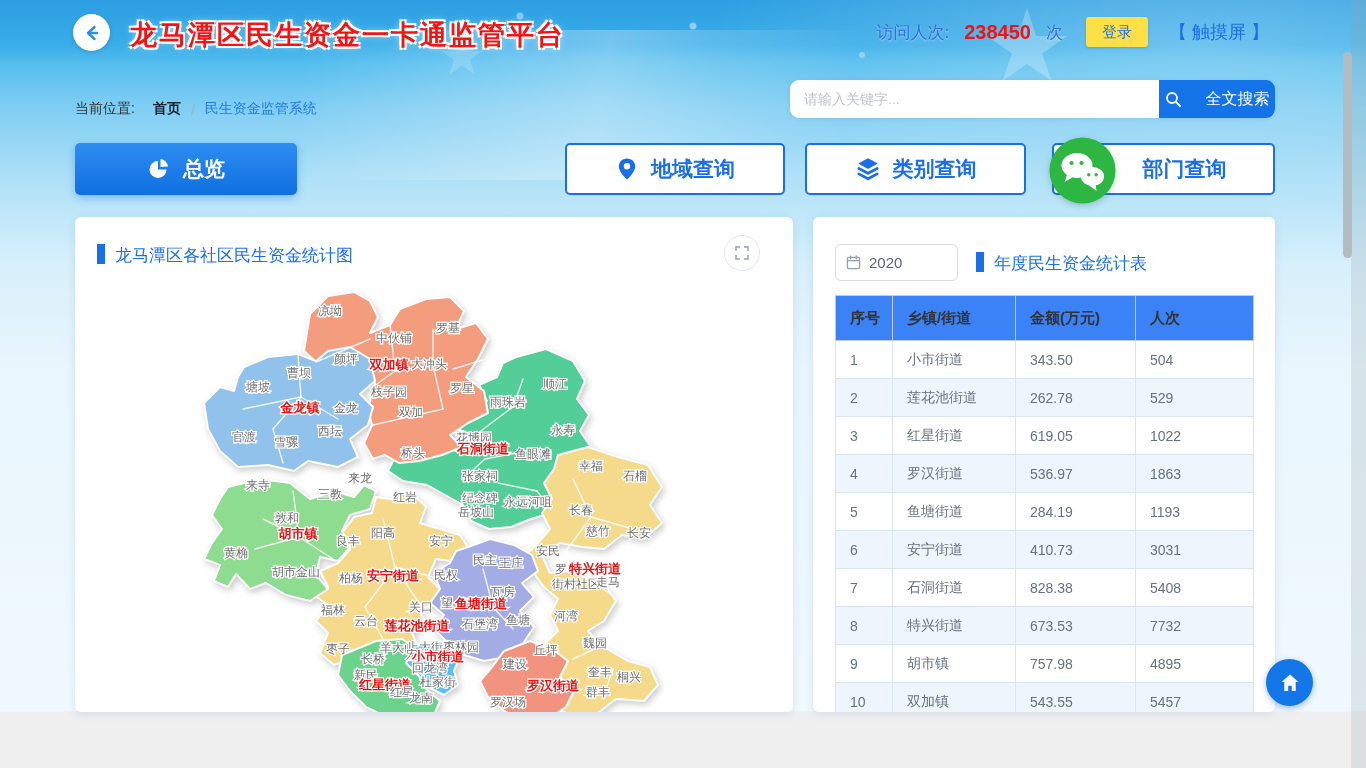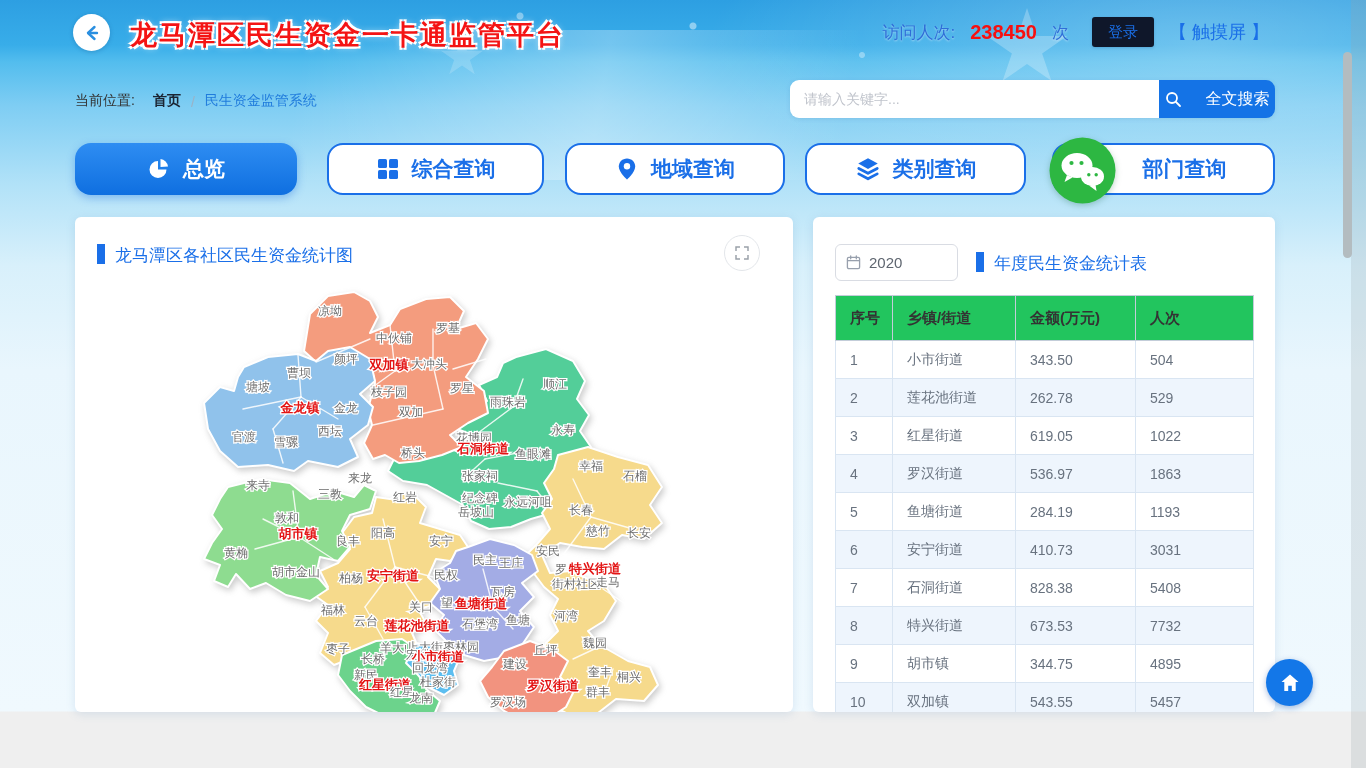--- a/index.html
+++ b/index.html
@@ -22,38 +22,38 @@
 .star2{left:440px;top:36px;width:44px;height:42px;background:rgba(255,255,255,.18)}
 
 
 .back-btn{position:absolute;left:73px;top:14px;width:37px;height:37px;border-radius:50%;background:#fff;
  display:flex;align-items:center;justify-content:center;box-shadow:0 1px 4px rgba(0,60,120,.25);cursor:pointer}
 .app-title{position:absolute;left:130px;top:17px;font-size:27px;font-weight:bold;color:#f41414;letter-spacing:2px;
  text-shadow:-2px -2px 0 #fff,2px -2px 0 #fff,-2px 2px 0 #fff,2px 2px 0 #fff,0 0 7px rgba(255,255,255,.9)}
 .header-right{position:absolute;right:97px;top:16px;height:32px;display:flex;align-items:center;gap:15px}
 .visits-label,.visits-unit{font-size:17px;color:#2f6ed8;text-shadow:0 1px 2px rgba(255,255,255,.5)}
 .visits-value{font-size:20px;font-weight:bold;color:#f80f0f}
-.login-btn{width:62px;height:30px;background:#0f172a;border:none;border-radius:3px;color:#1a6fe8;font-size:15px;
+.login-btn{width:62px;height:30px;background:#fde047;border:none;border-radius:3px;color:#1a6fe8;font-size:15px;
  margin-left:8px;cursor:pointer;box-shadow:0 1px 3px rgba(0,60,120,.2)}
-.touch-link{font-size:18px;color:#1a6fe8;cursor:pointer;white-space:nowrap}
-
-
-.breadcrumb{position:absolute;left:75px;top:92px;font-size:14px;color:#333;display:flex;align-items:flex-end}
+.touch-link{font-size:18px;color:#1a6fe8;margin-left:6px;cursor:pointer;white-space:nowrap}
+
+
+.breadcrumb{position:absolute;left:75px;top:100px;font-size:14px;color:#333;display:flex;align-items:flex-end}
 .breadcrumb .home{font-weight:bold;color:#1b2533;margin-left:18px}
 .breadcrumb .sep{color:#9ab2c6;margin:0 10px}
 .breadcrumb .cur{color:#1f7bdc;cursor:pointer}
 .search-wrap{position:absolute;left:790px;top:80px;width:485px;height:38px;display:flex;border-radius:9px;overflow:hidden;
  box-shadow:0 1px 4px rgba(40,100,160,.15)}
 .search-input{flex:1;border:none;outline:none;background:#fff;padding:0 14px;font-size:14px;color:#333}
 .search-input::placeholder{color:#c0c4cc}
 .search-btn{width:116px;border:none;background:#1473e6;color:#fff;font-size:16px;display:flex;align-items:center;
  justify-content:center;gap:24px;cursor:pointer}
 
 
-.tab{position:absolute;top:143px;height:52px;background:#fff;border:2px solid #1a6fe8;border-radius:16px;
+.tab{position:absolute;top:143px;height:52px;background:#fff;border:2px solid #1a6fe8;border-radius:5px;
  display:flex;align-items:center;justify-content:center;gap:12px;font-size:21px;font-weight:bold;color:#1a6fe8;cursor:pointer}
 .tab.active{background:linear-gradient(180deg,#2e8df2,#0f6fe0);border:none;color:#fff;
  box-shadow:0 3px 8px rgba(20,100,220,.35)}
 .tab1{left:75px;width:222px}.tab2{left:327px;width:217px}.tab3{left:565px;width:220px}
 .tab4{left:805px;width:221px}.tab5{left:1052px;width:223px}
 .wechat-badge{position:absolute;left:1049px;top:137px;width:67px;height:67px;border-radius:50%;cursor:pointer;
  filter:drop-shadow(0 2px 3px rgba(0,80,40,.25))}
 
 
 .card{position:absolute;top:217px;background:#fff;border-radius:6px;box-shadow:0 2px 10px rgba(90,140,190,.18);overflow:hidden}
@@ -62,21 +62,21 @@
 .panel-bar{position:absolute;width:8px;height:20px;background:#1a6fe8}
 .panel-title{position:absolute;font-size:17px;font-weight:normal;color:#1a6fe8}
 .expand-btn{position:absolute;left:649px;top:18px;width:36px;height:36px;border-radius:50%;border:1px solid #e3e6ea;
  background:#fff;display:flex;align-items:center;justify-content:center;cursor:pointer}
 .year-input{position:absolute;left:22px;top:27px;width:123px;height:37px;border:1px solid #d9dce3;border-radius:6px;
  background:#fff;display:flex;align-items:center;padding:0 10px;gap:8px;cursor:pointer}
 .year-input input{border:none;outline:none;width:60px;font-size:15px;color:#5f6670;background:transparent}
 
 
 .stats-table{position:absolute;left:22px;top:78px;width:418px;border-collapse:collapse;table-layout:fixed}
-.stats-table th{height:45px;background:#22c55e;border:1px solid #c3cdd9;font-size:15px;color:#333;
+.stats-table th{height:45px;background:#3b82f6;border:1px solid #c3cdd9;font-size:15px;color:#333;
  text-align:left;padding-left:14px;font-weight:bold}
 .stats-table td{height:38px;border:1px solid #d9e5f2;font-size:14px;color:#68727f;padding-left:14px;background:#fff}
 .stats-table tr:nth-child(even) td{background:#eef5fd}
 
 
 #mapsvg{position:absolute;left:58px;top:62px}
 #mapsvg .zone{stroke:#fff;stroke-width:2;stroke-linejoin:round}
 #mapsvg .subline{stroke:#fff;stroke-width:1.4;fill:none;opacity:.85;stroke-linecap:round}
 #mapsvg text{font-family:"Liberation Sans","DejaVu Sans",sans-serif;text-anchor:middle;
  stroke:#fff;stroke-width:2.5px;paint-order:stroke;fill:#6d6d6d;font-size:12px}
@@ -130,29 +130,20 @@
       <span>全文搜索</span>
     </button>
   </div>
 
   <div class="tab tab1 active">
     <svg width="24" height="24" viewBox="0 0 24 24">
       <path d="M11,4 A8.5,8.5 0 1 0 19.5,12.5 L11,12.5 Z" fill="#fff"></path>
       <path d="M13.5,2 A8.5,8.5 0 0 1 21,9.5 L13.5,10 Z" fill="#fff"></path>
     </svg>
     <span>总览</span>
-  </div>
-  <div class="tab tab2">
-    <svg width="24" height="24" viewBox="0 0 24 24">
-      <rect x="2" y="2" width="9" height="9" rx="1.5" fill="#1a6fe8"></rect>
-        <rect x="13" y="2" width="9" height="9" rx="1.5" fill="#1a6fe8"></rect>
-      <rect x="2" y="13" width="9" height="9" rx="1.5" fill="#1a6fe8"></rect>
-        <rect x="13" y="13" width="9" height="9" rx="1.5" fill="#1a6fe8"></rect>
-    </svg>
-    <span>综合查询</span>
   </div>
   <div class="tab tab3">
     <svg width="24" height="24" viewBox="0 0 24 24">
       <path d="M12,1.5 C7.3,1.5 3.8,5.1 3.8,9.5 c0,5.8 8.2,13 8.2,13 s8.2-7.2 8.2-13 C20.2,5.1 16.7,1.5 12,1.5 z" fill="#1a6fe8"></path>
       <circle cx="12" cy="9.3" r="3.2" fill="#fff"></circle>
     </svg>
     <span>地域查询</span>
   </div>
   <div class="tab tab4">
     <svg width="26" height="26" viewBox="0 0 24 24">
@@ -399,21 +390,21 @@
           </tr>
           <tr>
             <td>8</td>
             <td>特兴街道</td>
             <td>673.53</td>
             <td>7732</td>
           </tr>
           <tr>
             <td>9</td>
             <td>胡市镇</td>
-            <td>344.75</td>
+            <td>757.98</td>
             <td>4895</td>
           </tr>
           <tr>
             <td>10</td>
             <td>双加镇</td>
             <td>543.55</td>
             <td>5457</td>
           </tr>
         </tbody>
     </table>

